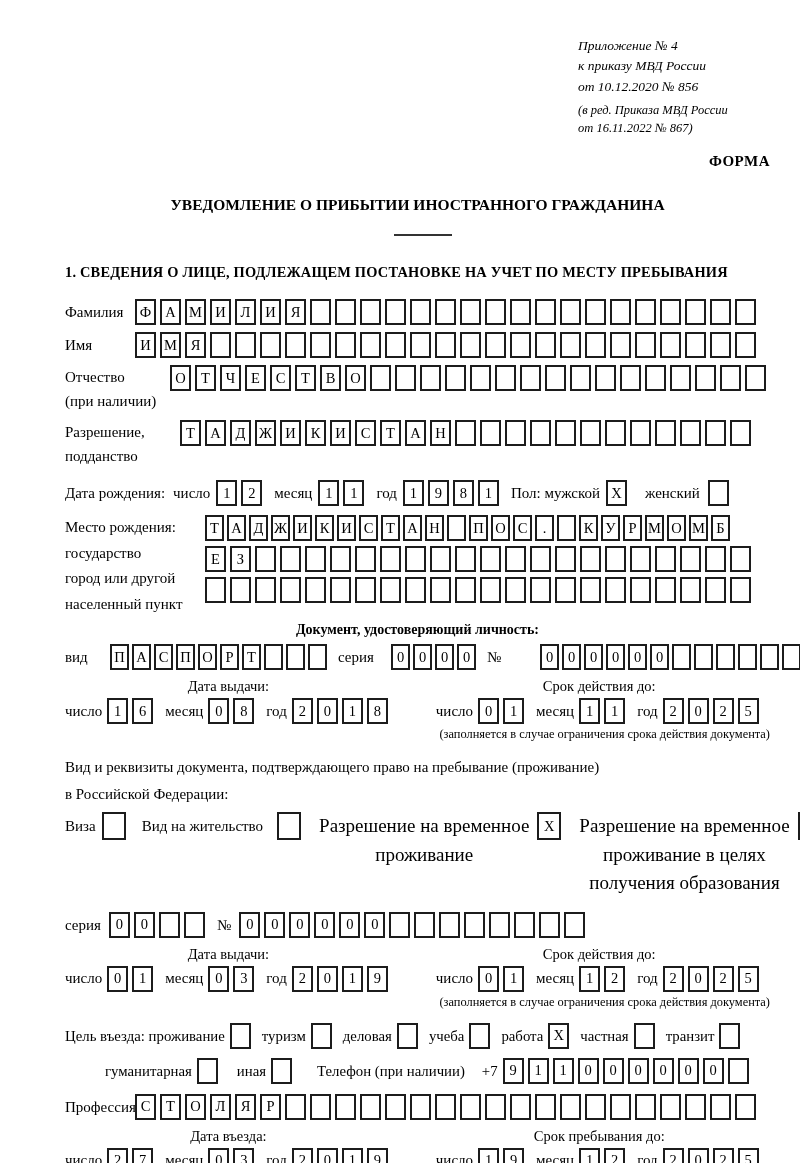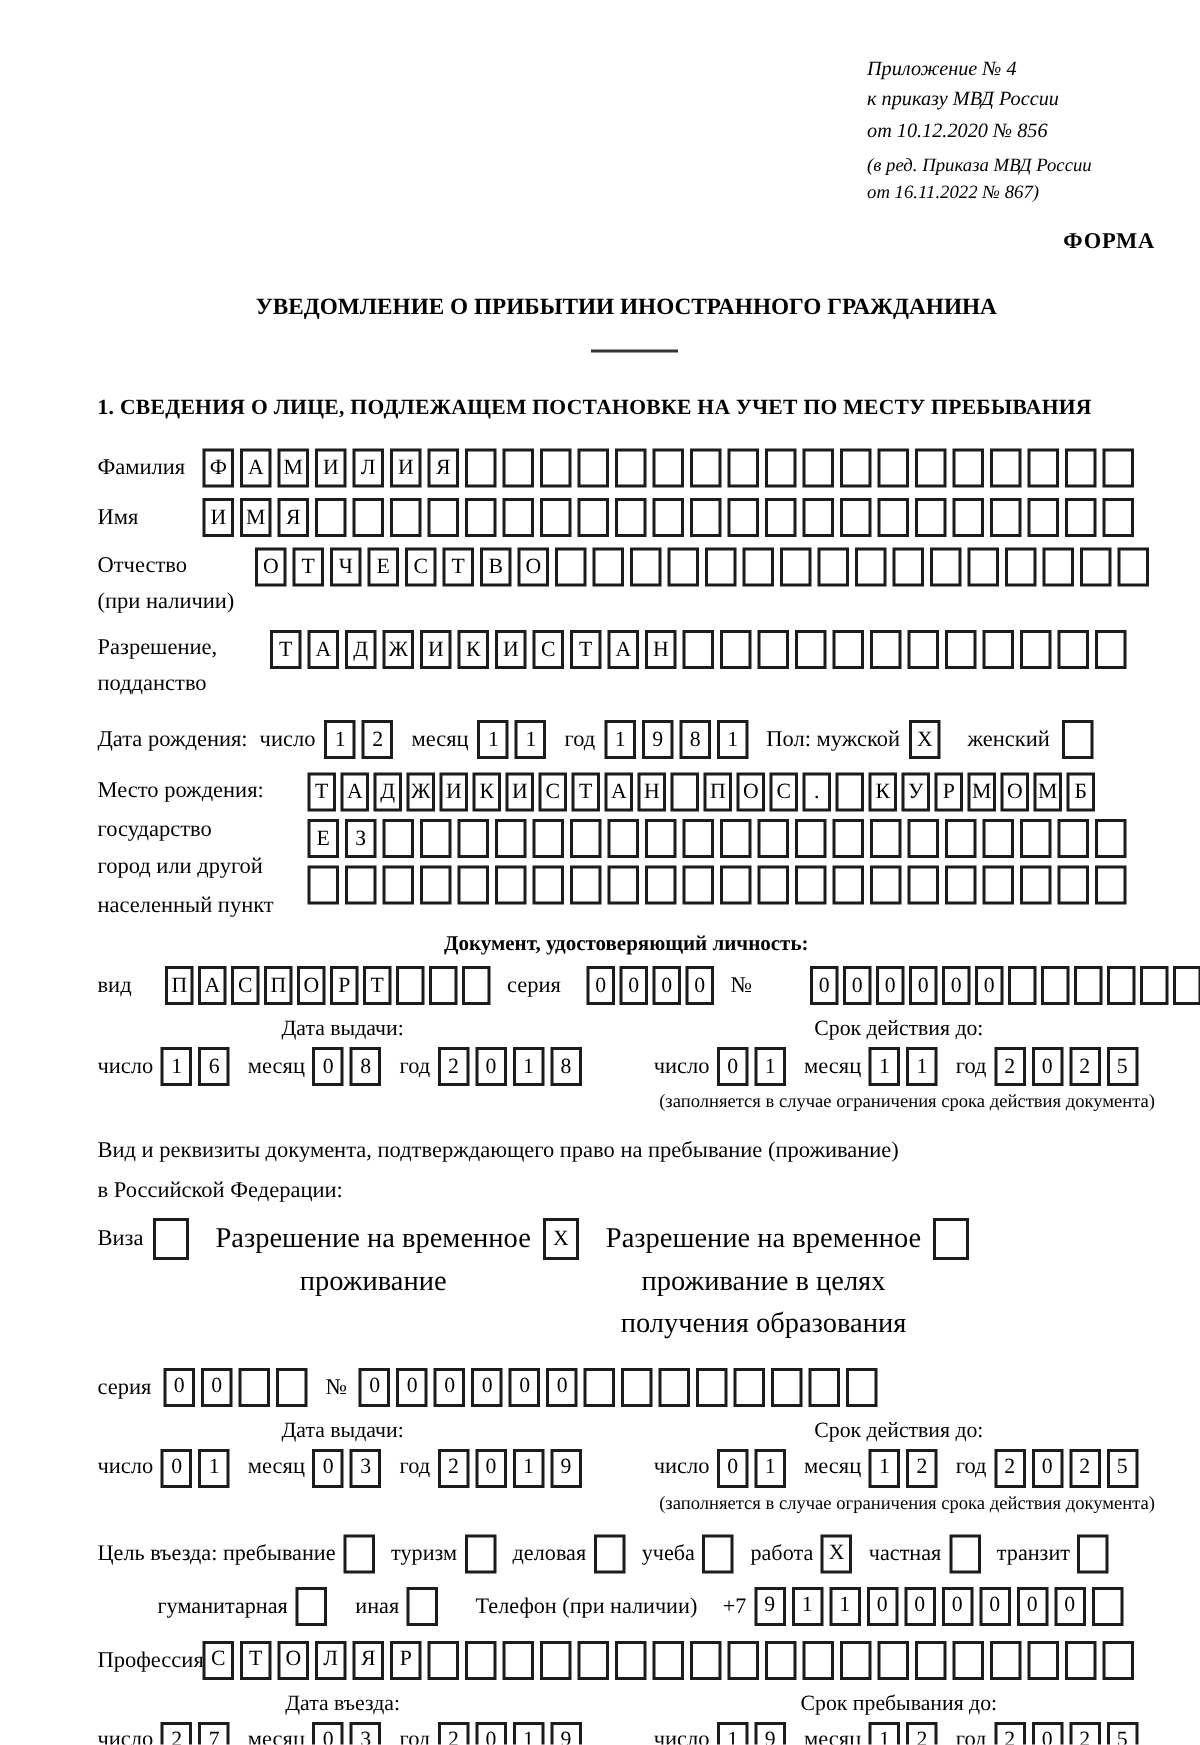--- a/index.html
+++ b/index.html
@@ -433,20 +433,26 @@
     <div>в Российской Федерации:</div>
   </div>
 
   <div class="row r-permit cb">
     <div class="itm">
       <span class="lbl">Виза</span>
       <span class="cells">
           <span class="cell"></span>
         </span>
     </div>
+    <div class="itm ml12">
+      <span class="lbl">Вид на жительство</span>
+      <span class="cells ml8">
+          <span class="cell"></span>
+        </span>
+    </div>
     <div class="itm ml14">
       <div class="mlines">
         <div>Разрешение на временное</div>
         <div>проживание</div>
       </div>
       <span class="cells">
           <span class="cell">X</span>
         </span>
     </div>
     <div class="itm ml14">
@@ -530,21 +536,21 @@
             <span class="cell">0</span>
             <span class="cell">2</span>
             <span class="cell">5</span>
           </span>
       </div>
     </div>
   </div>
   <div class="note right">(заполняется в случае ограничения срока действия документа)</div>
 
   <div class="row r-purpose">
-    <span class="lbl">Цель въезда: пребывание</span>
+    <span class="lbl">Цель въезда: проживание</span>
     <span class="cells">
         <span class="cell"></span>
       </span>
     <span class="lbl">туризм</span>
     <span class="cells">
         <span class="cell"></span>
       </span>
     <span class="lbl">деловая</span>
     <span class="cells">
         <span class="cell"></span>

